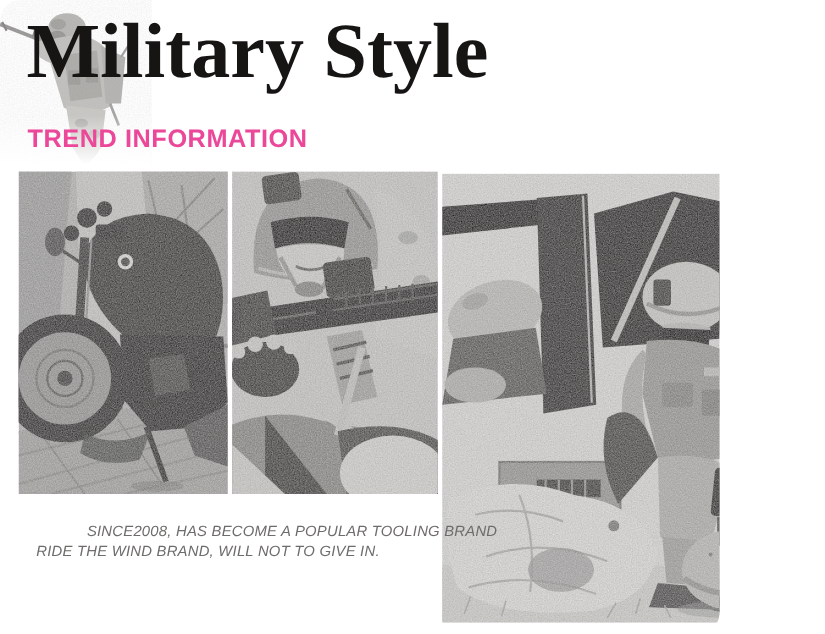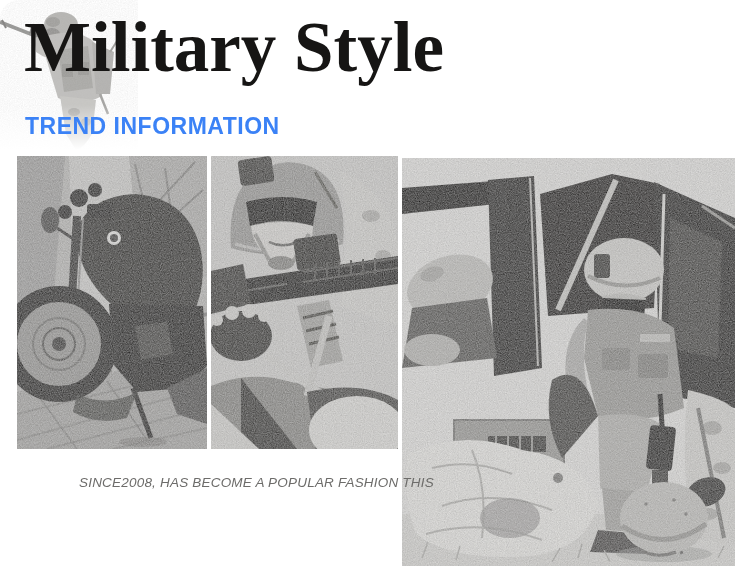--- a/index.html
+++ b/index.html
@@ -1,27 +1,27 @@
 <!DOCTYPE html>
 <html><head>
 <meta charset="utf-8">
 <style>
   html,body { margin:0; padding:0; background:#ffffff; }
   .banner {
-    position:relative; width:750px; height:576px; background:#ffffff;
+    position:relative; width:654px; height:576px; background:#ffffff;
     overflow:hidden; font-family:"Liberation Sans", sans-serif;border-radius:19px;
   }
   .title {
     position:absolute; left:24px; top:12px;
     font-family:"Liberation Serif", serif; font-weight:700;
     font-size:71px; line-height:1.0; color:#161514; white-space:nowrap;
   }
   .heading {
     position:absolute; left:25px; top:113px;
-    font-size:23px; font-weight:700; color:#3b82f6; letter-spacing:0.5px;
+    font-size:23px; font-weight:700; color:#ec4899; letter-spacing:0.5px;
     white-space:nowrap;
   }
   .photo { position:absolute; display:block; }
   #photo1 { left:17px;  top:156px; width:190px; height:293px; }
   #photo2 { left:211px; top:156px; width:187px; height:293px; }
   #photo3 { left:402px; top:158px; width:333px; height:408px; }
   #hero   { left:514px; top:6px;   width:138px; height:150px; }
   .photo svg, #hero svg { display:block; width:100%; height:100%; }
   .desc {
     position:absolute; left:33px; top:474px;
@@ -336,16 +336,17 @@
         <path d="M176,400 L180,386"></path>
           <path d="M208,404 L202,392"></path>
           <path d="M316,400 L322,388"></path>
       </g>
       <rect width="333" height="408" filter="url(#g3a)" opacity="0.4"></rect>
       <rect width="333" height="408" filter="url(#g3b)" opacity="0.3"></rect>
     </svg>
   </div>
 
   <div class="desc">
-    <div class="l0">SINCE2008, HAS BECOME A POPULAR FASHION THIS</div>
+    <div class="l0">SINCE2008, HAS BECOME A POPULAR TOOLING BRAND</div>
+    <div class="l2">RIDE THE WIND BRAND, WILL NOT TO GIVE IN.</div>
   </div>
 
 </div>
 
 </body></html>

